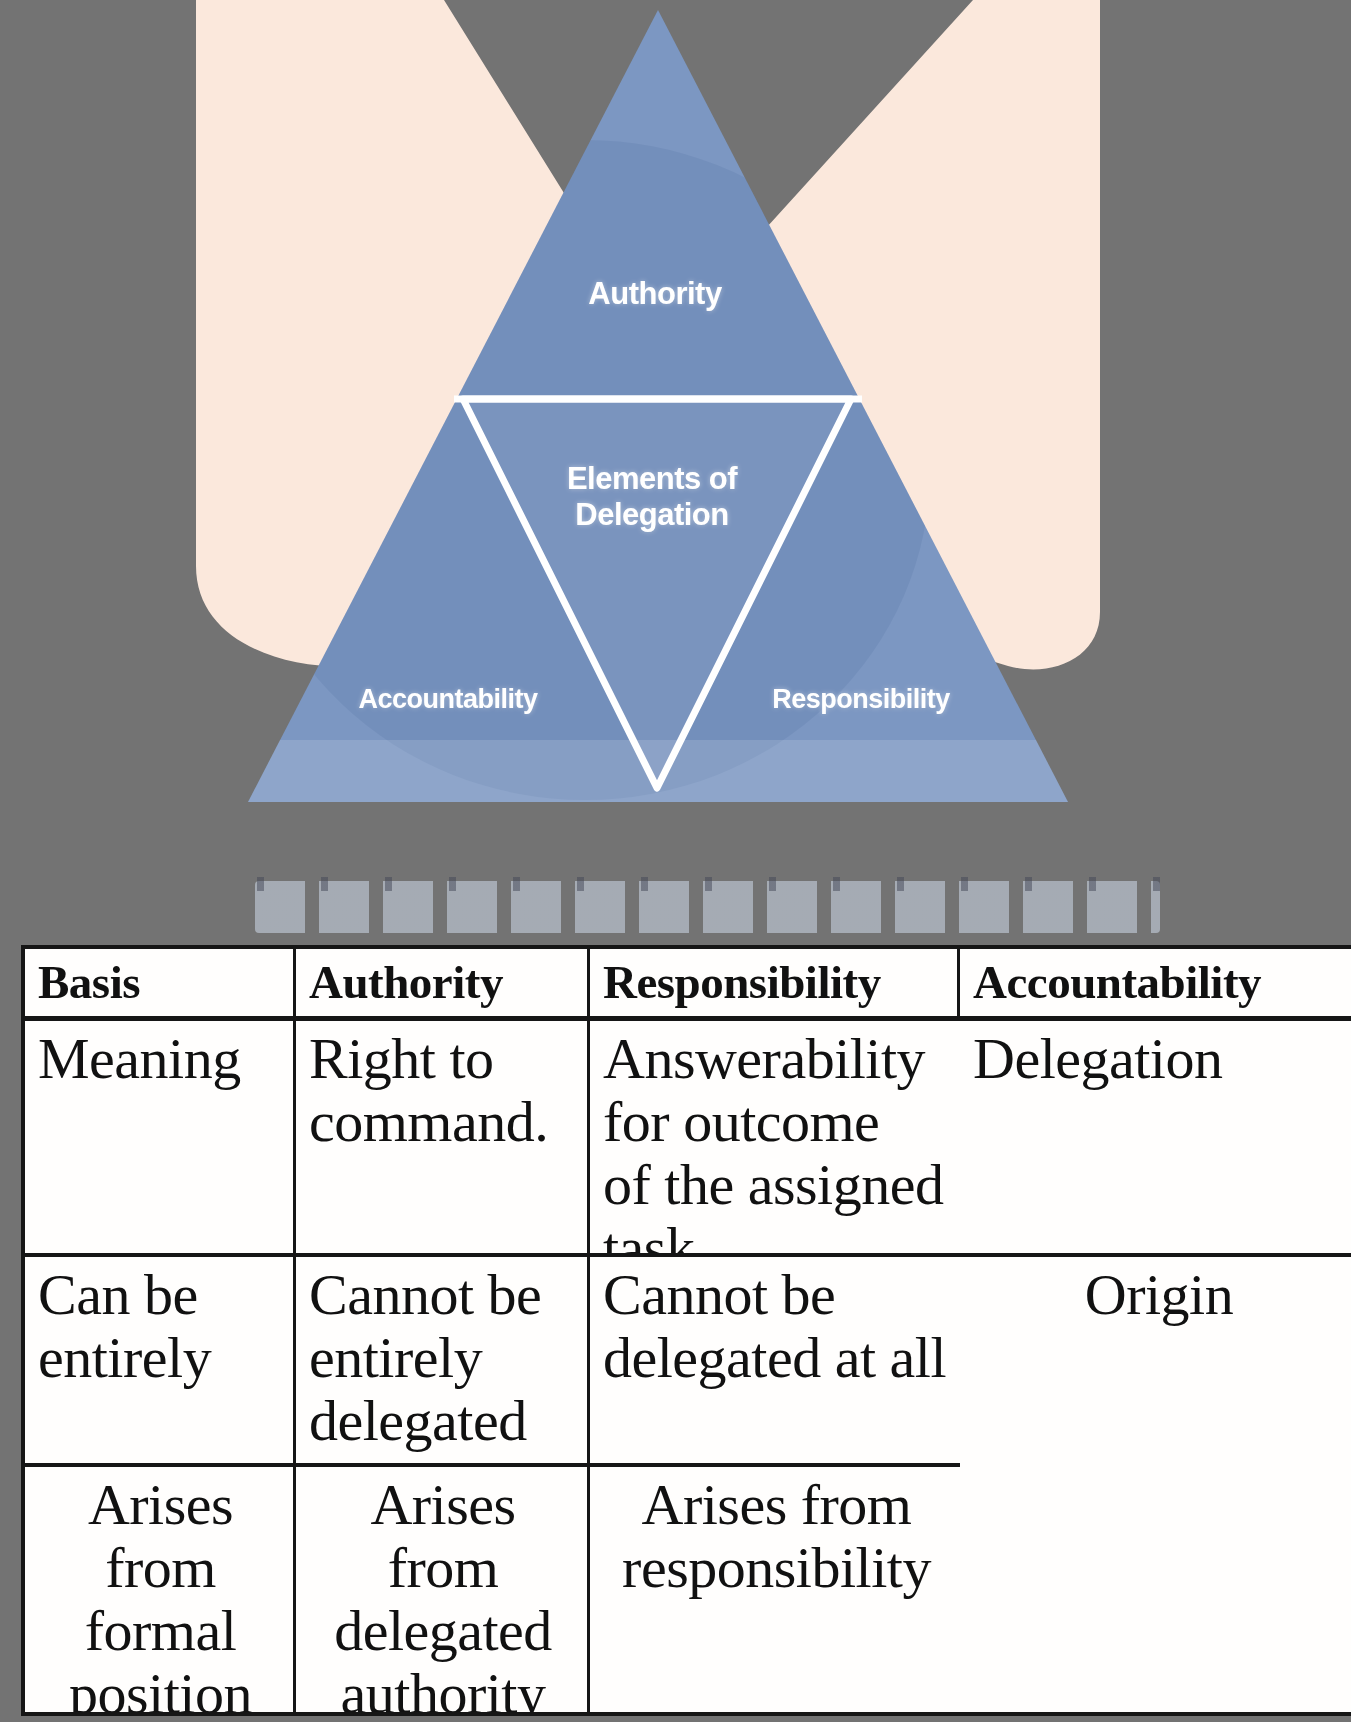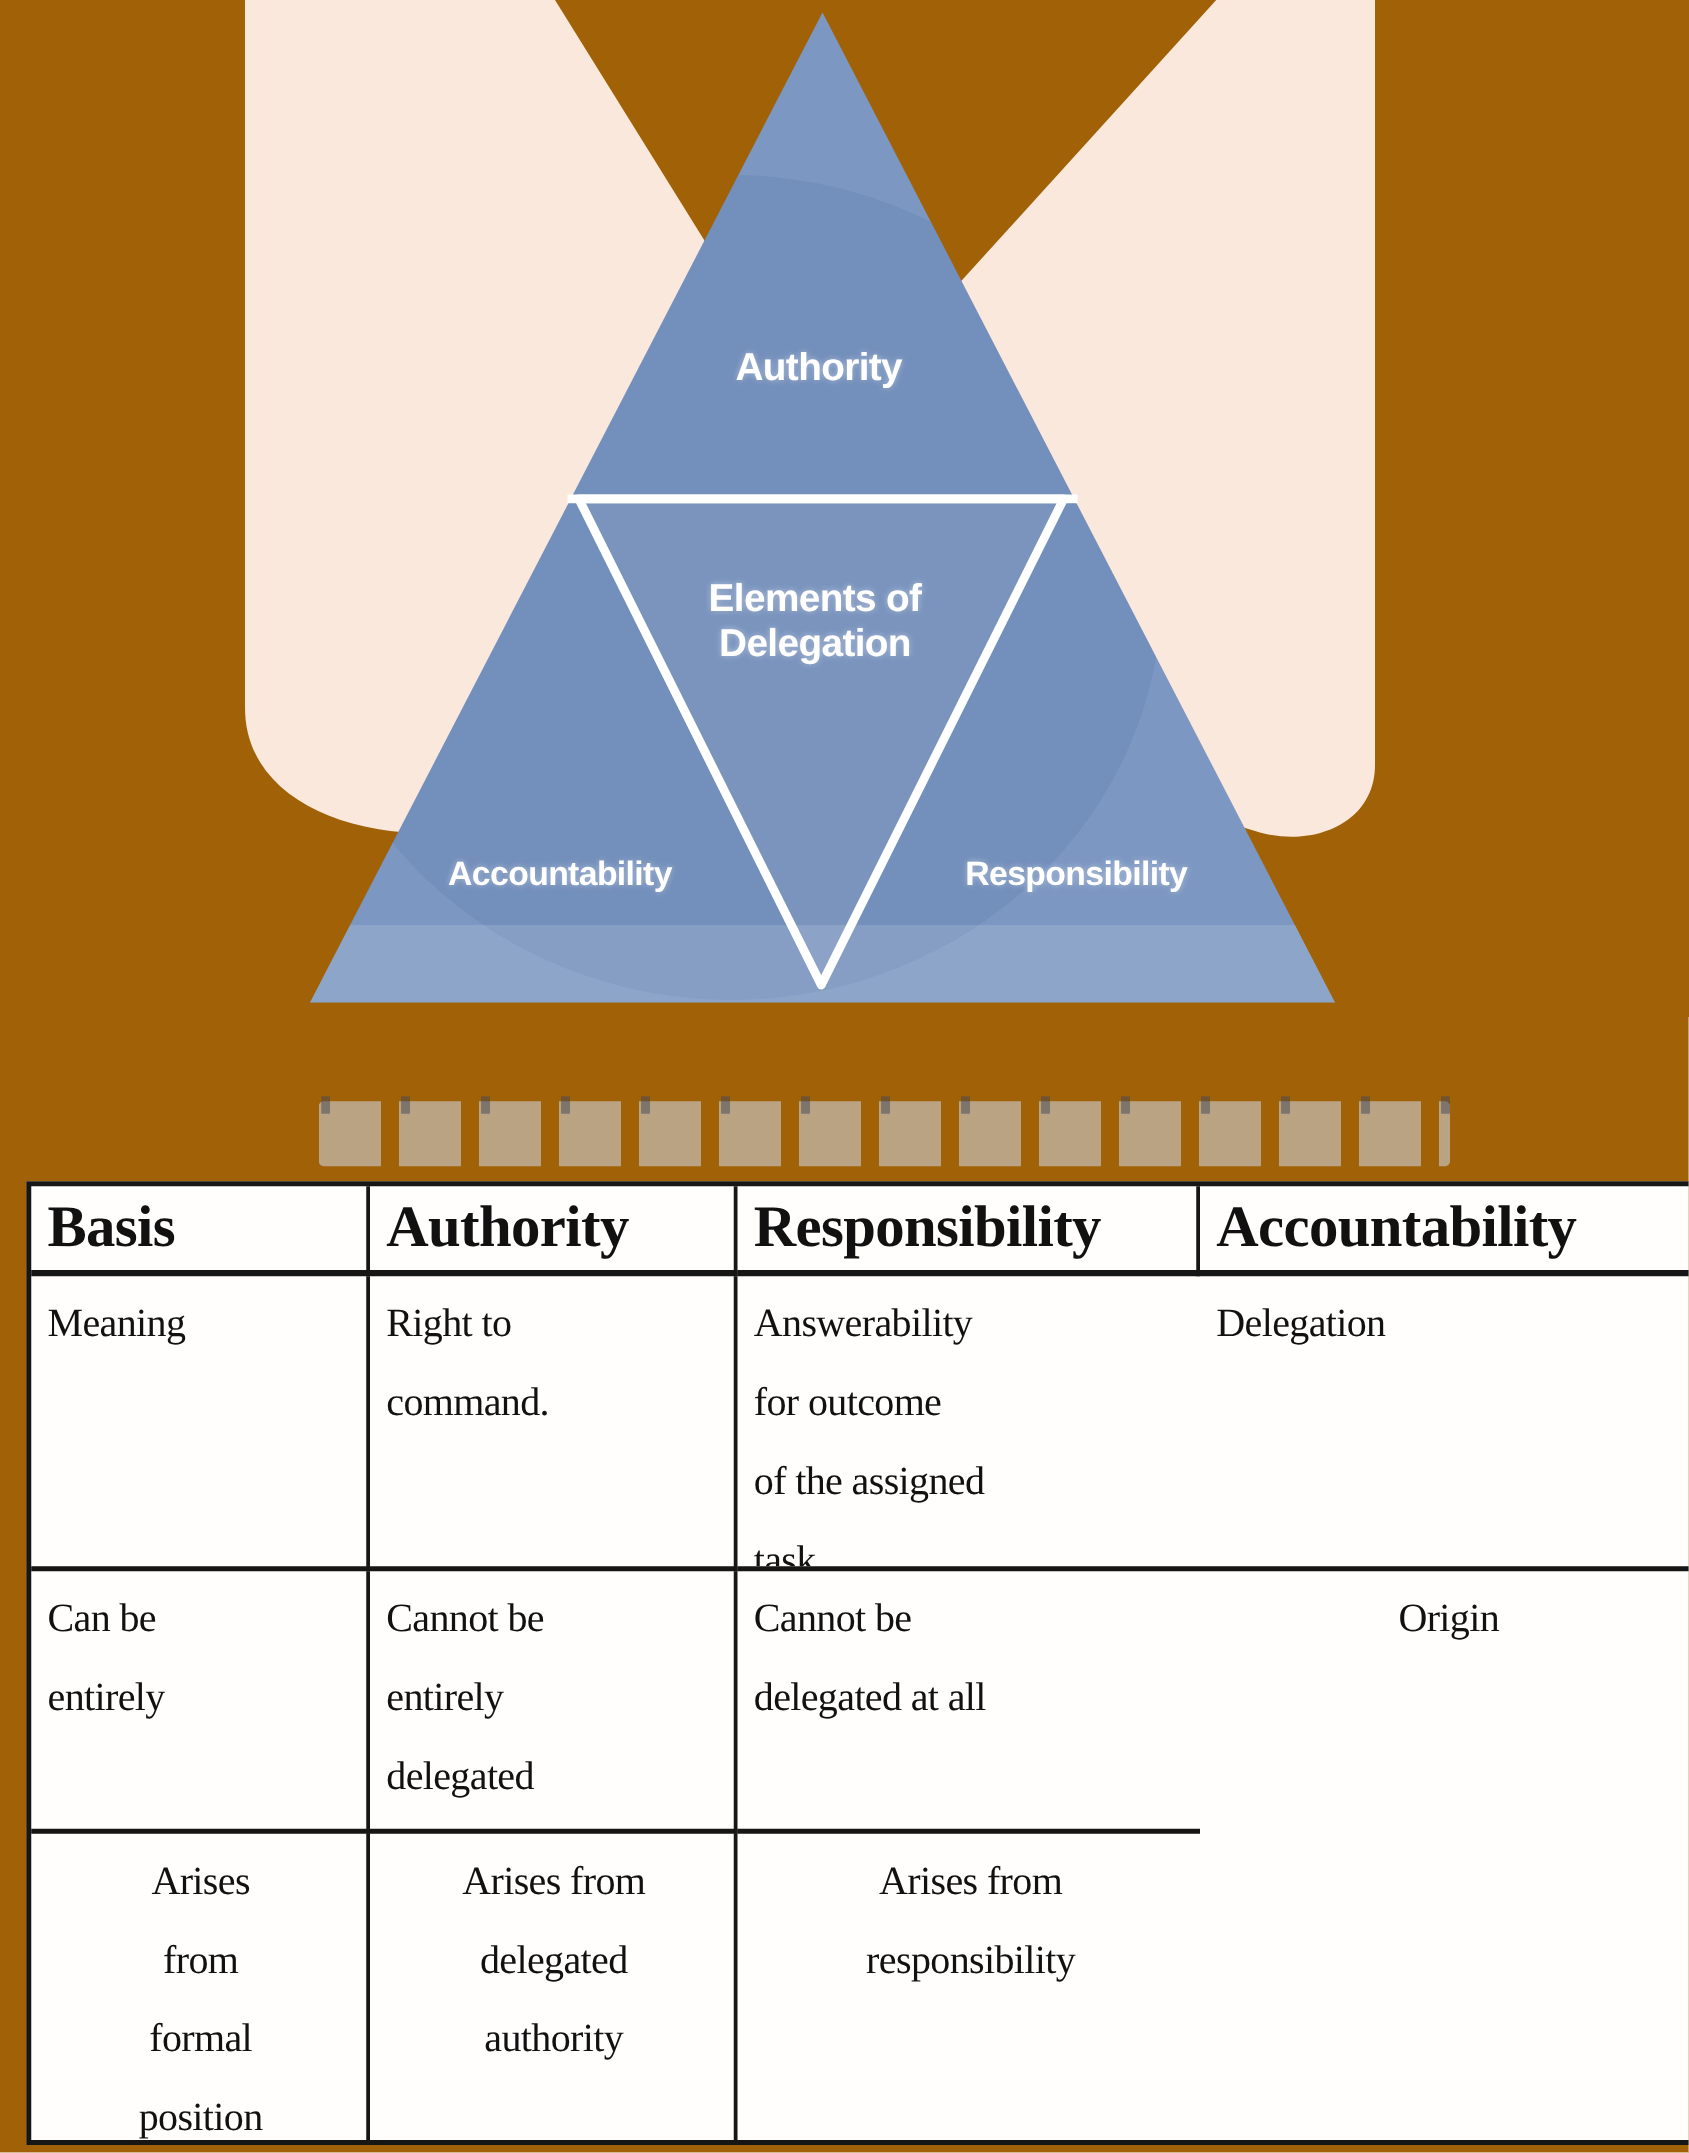--- a/index.html
+++ b/index.html
@@ -1,20 +1,20 @@
 <!DOCTYPE html>
 <html><head>
 <meta charset="utf-8">
 <style>
   * { margin:0; padding:0; box-sizing:border-box; }
   html,body { background:#ffffff; }
   .page {
     position:relative;
     width:1351px; height:1722px;
-    background:#a16207;
+    background:#737373;
     overflow:hidden;
     font-family:"Liberation Serif","DejaVu Serif",serif;
   }
 
   
   .diagram { position:absolute; left:0; top:0; width:1351px; height:870px; }
   .diagram svg { position:absolute; left:0; top:0; }
 
   .tri-label {
     position:absolute;
@@ -55,21 +55,21 @@
     display:grid;
     grid-template-columns:271px 294px 370px 1fr;
     grid-template-rows:72px 236px 210px 1fr;
     background:#fffefd;
     color:#111111;
   }
   .cell {
     border-right:3px solid #161616;
     border-bottom:4px solid #161616;
     padding:6px 10px 0 13px;
-    font-size:32px;
+    font-size:58px;
     line-height:63px;
     letter-spacing:-0.5px;
     white-space:pre-line;
     overflow:hidden;
   }
   .cell.c-last  { border-right:none; }
   .cell.hdr {
     font-weight:bold;
     font-size:47px;
     border-bottom:5px solid #161616;

